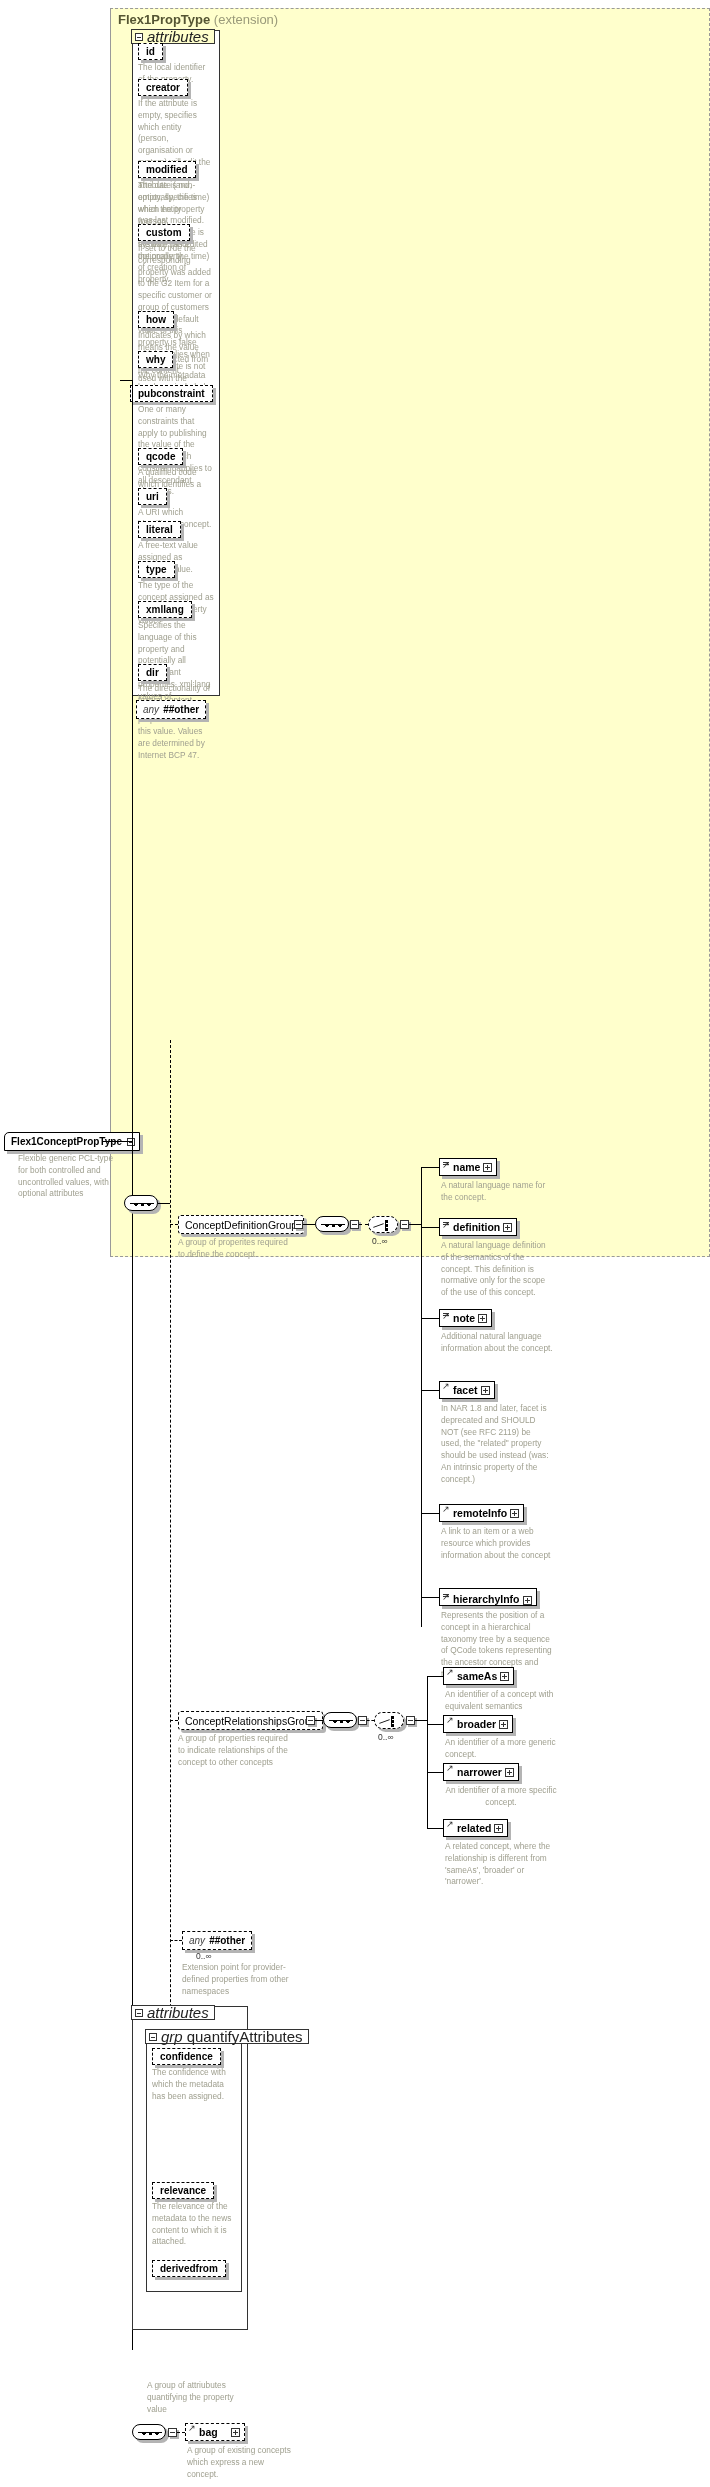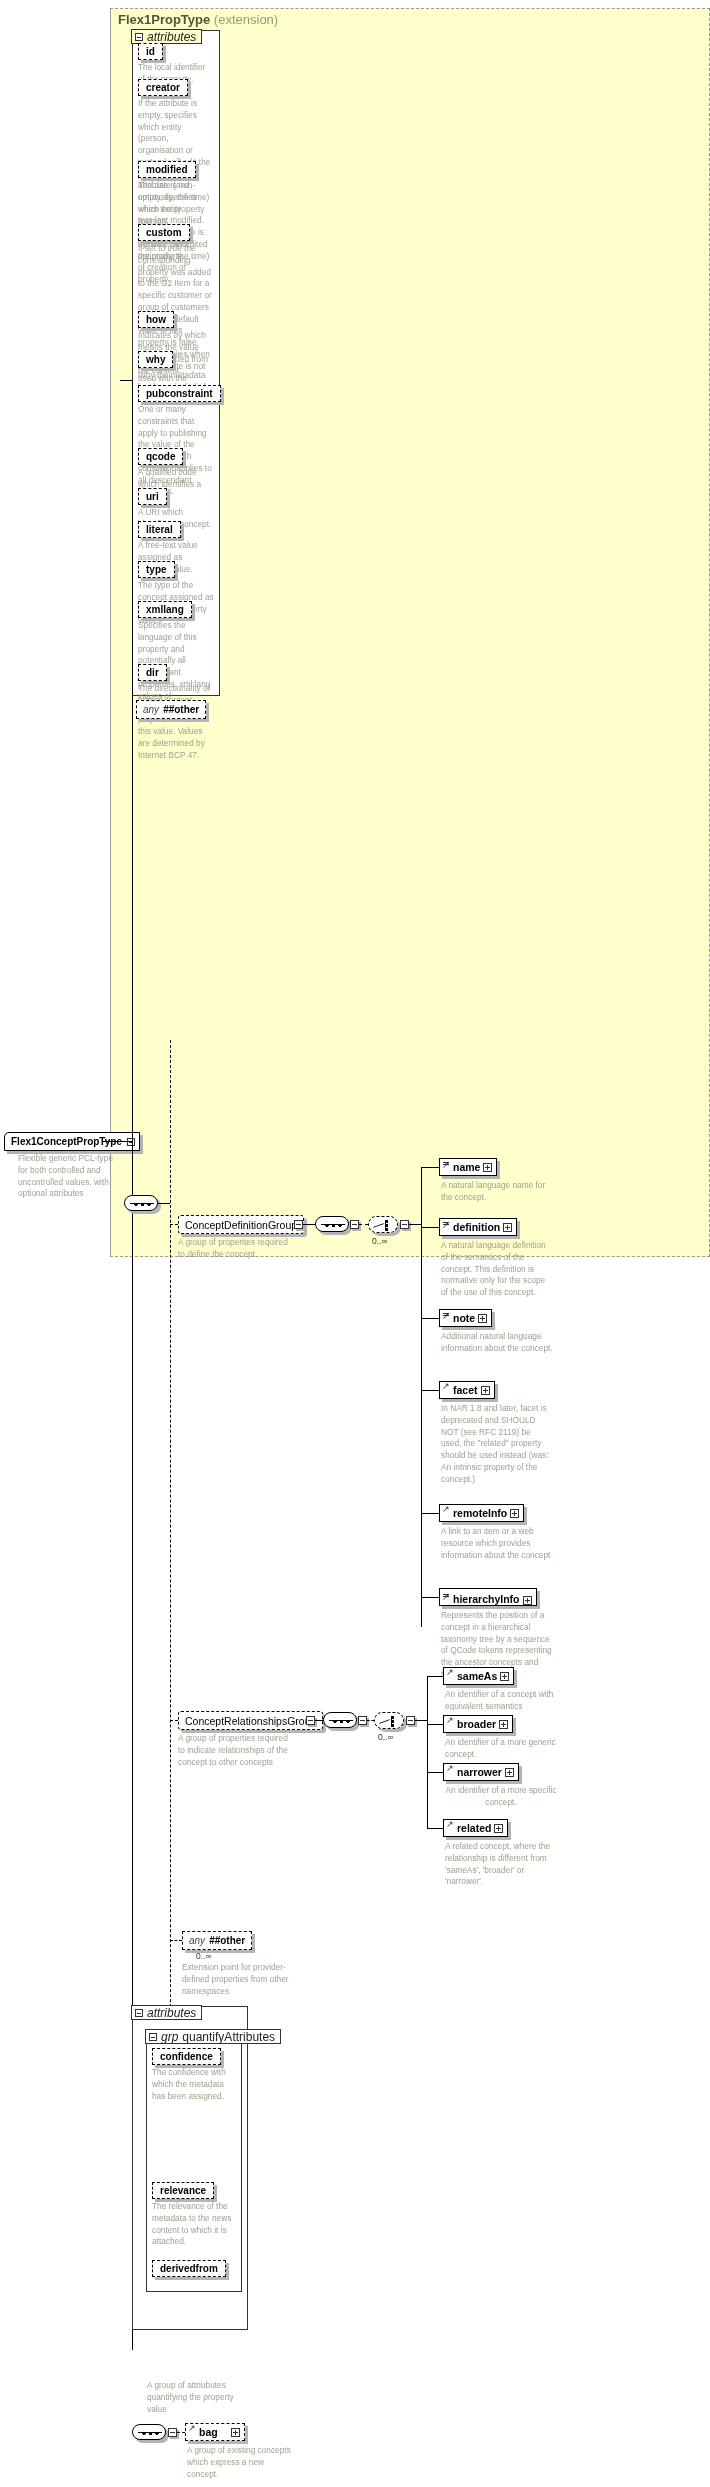--- a/index.html
+++ b/index.html
@@ -46,21 +46,21 @@
   .attr-header {
     position: absolute;
     left: -1px; top: -1px;
     border: 1px solid #333;
     background: inherit;
     height: 15px;
     padding: 0 5px 0 3px;
     display: flex;
     align-items: center;
     gap: 4px;
-    font-size: 12px;
+    font-size: 15px;
     font-style: italic;
     color: #222;
     white-space: nowrap;
   }
   .attr-header.grp { font-style: normal; }
   .minusbox {
     display: inline-block;
     width: 8px; height: 8px;
     border: 1px solid #333;
     background: #fff;
@@ -333,21 +333,21 @@
   <div class="chip" style="left:138px; top:311px;">
     <span>how</span>
   </div>
   <div class="desc" style="left:138px; top:330px; width:76px;">Indicates by which means the value was extracted from the content.</div>
 
   <div class="chip" style="left:138px; top:351px;">
     <span>why</span>
   </div>
   <div class="desc" style="left:138px; top:370px; width:76px;">Why the metadata has been included.</div>
 
-  <div class="chip" style="left:138px; top:385px;">
+  <div class="chip" style="left:130px; top:385px;">
     <span>pubconstraint</span>
   </div>
   <div class="desc" style="left:138px; top:404px; width:76px;">One or many constraints that apply to publishing the value of the property. Each constraint applies to all descendant elements.</div>
 
   <div class="chip" style="left:138px; top:448px;">
     <span>qcode</span>
   </div>
   <div class="desc" style="left:138px; top:467px; width:76px;">A qualified code which identifies a concept.</div>
 
   <div class="chip" style="left:138px; top:488px;">

